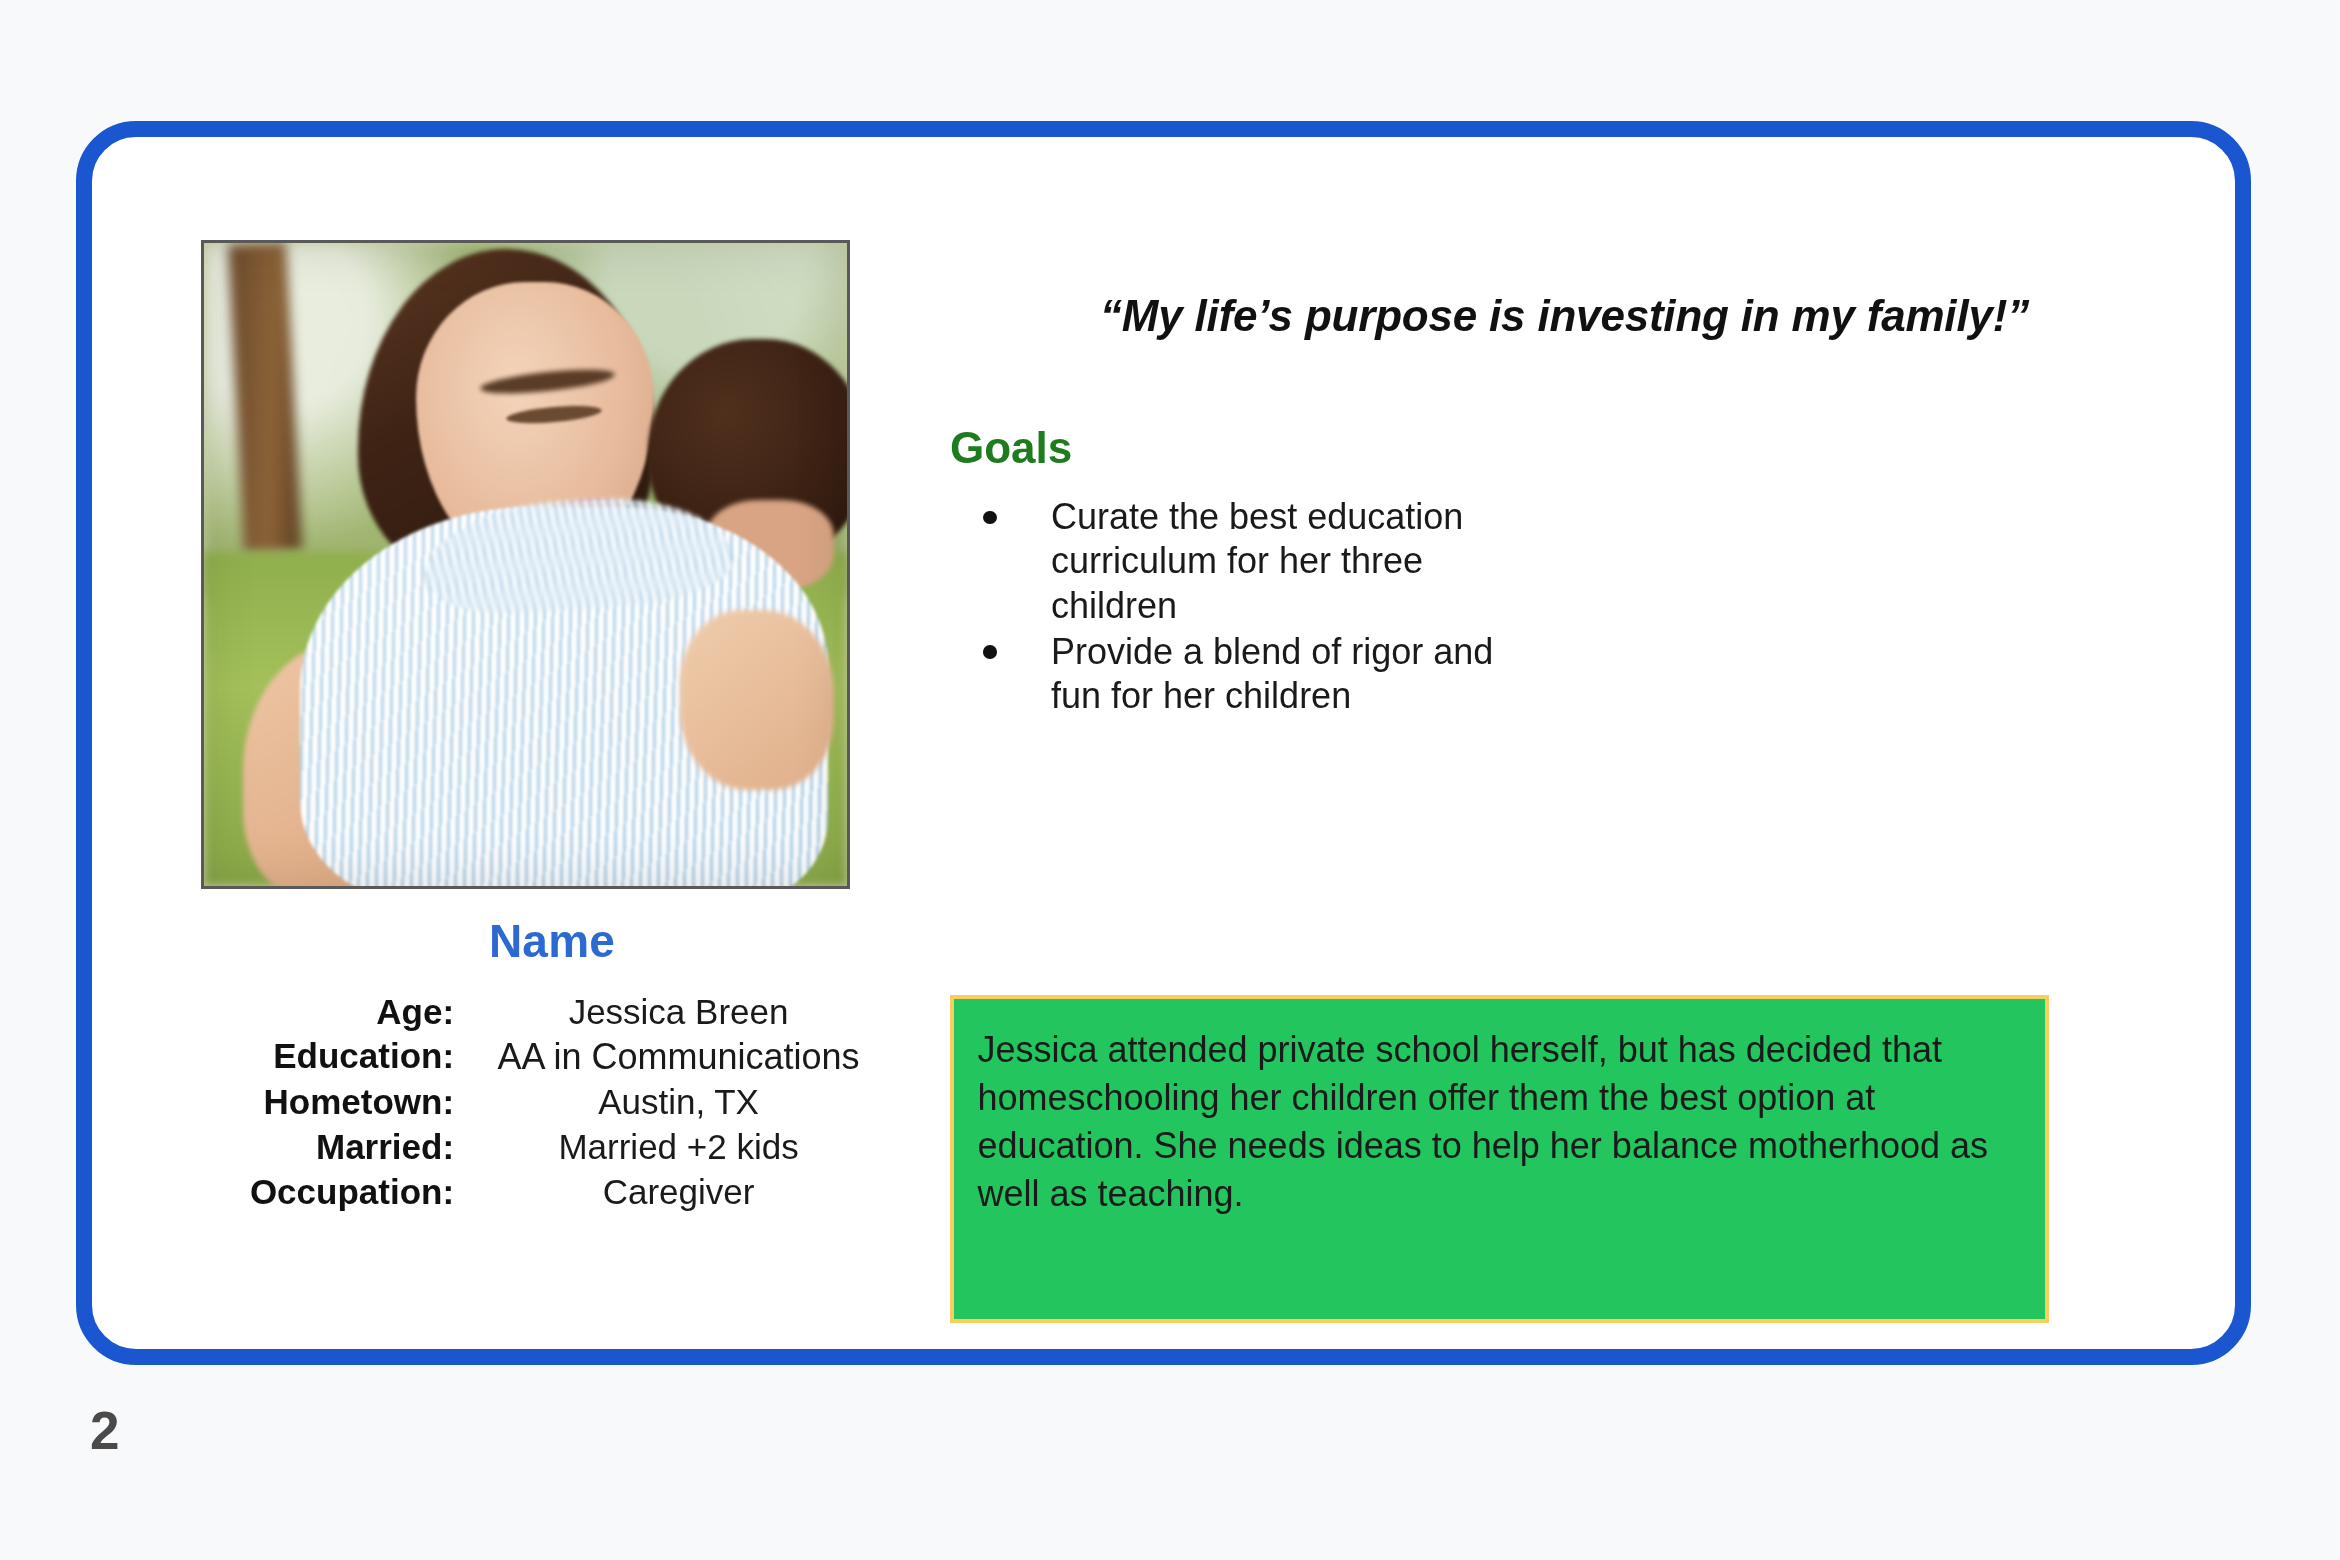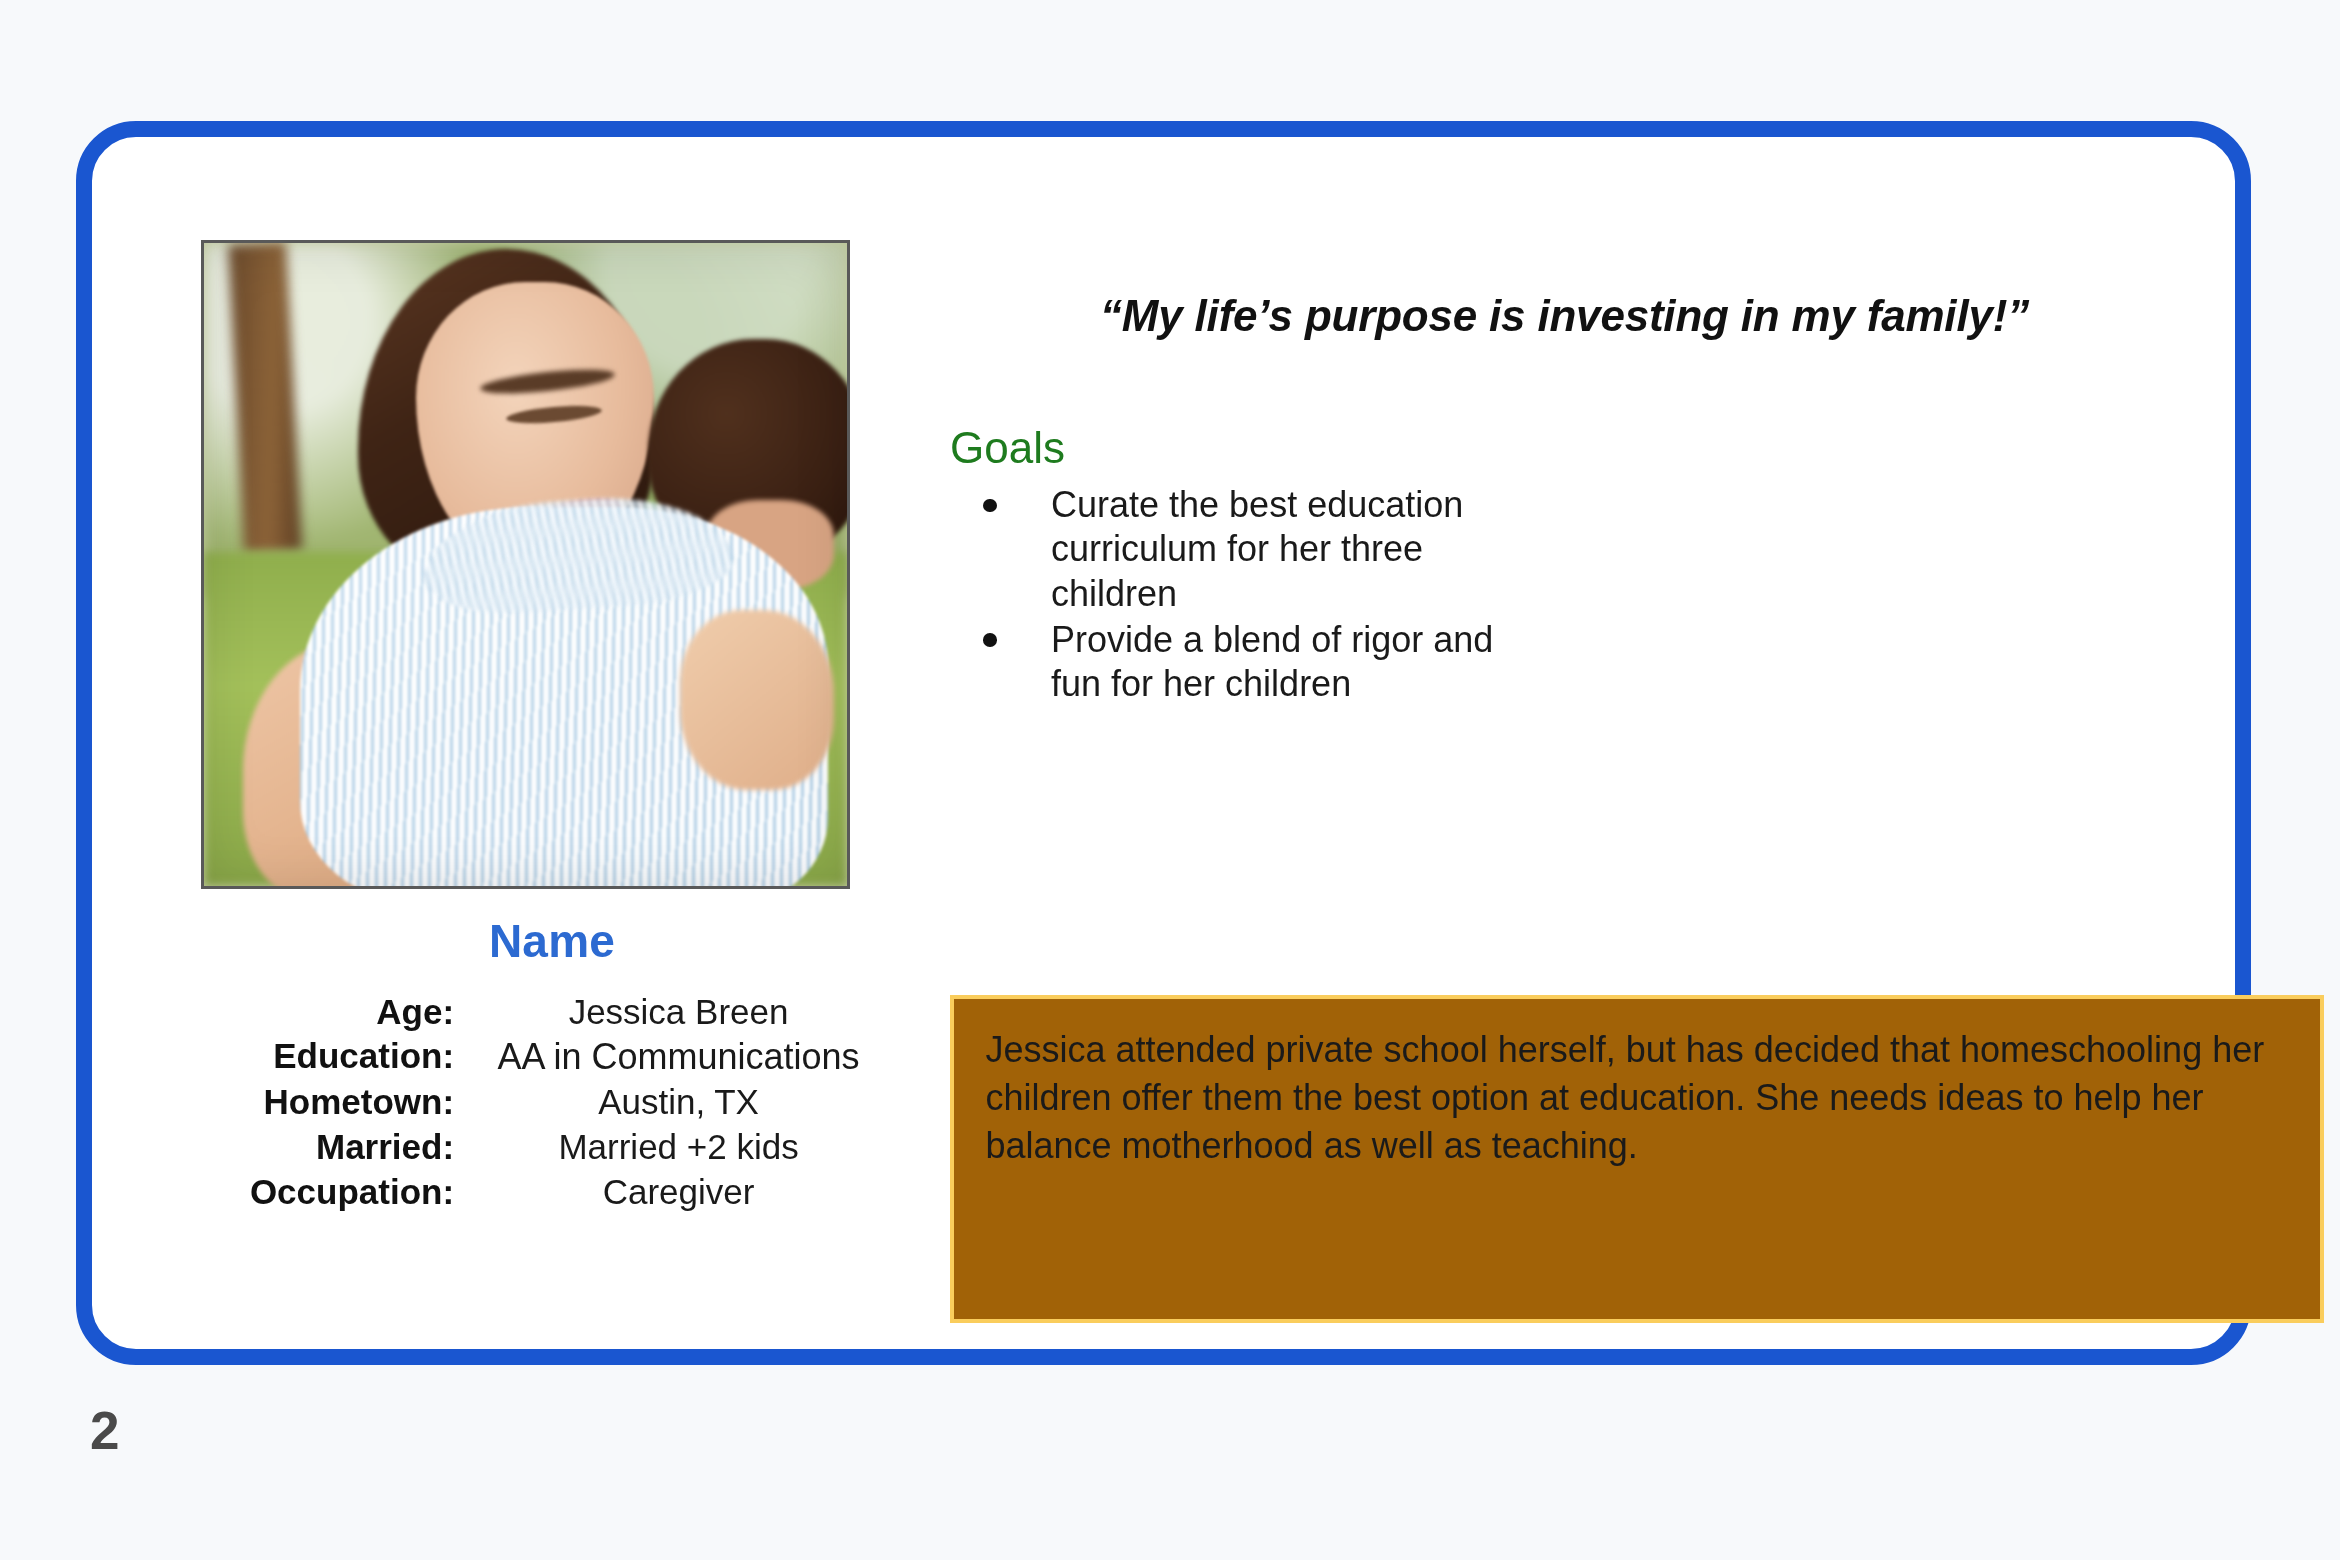--- a/index.html
+++ b/index.html
@@ -213,22 +213,22 @@
 
   .gf-row {
     display: flex;
     margin-top: 82px;
     gap: 55px;
   }
   .gf-block { width: 546px; }
 
   .gf-title {
     font-size: 44px;
-    font-weight: normal;
-    margin-bottom: 10px;
+    font-weight: bold;
+    margin-bottom: 22px;
   }
   .gf-title.goals { color: #1E7B1E; }
   .gf-title.frustrations { color: #C5302C; }
 
   .gf-list { list-style: none; margin: 0; padding: 0 0 0 33px; }
   .gf-item {
     position: relative;
     font-size: 36px;
     line-height: 1.23;
     color: #1a1a1a;
@@ -242,26 +242,25 @@
     width: 13.7px;
     height: 13.7px;
     background: #111111;
     border-radius: 50%;
   }
 
   .summary-box {
     position: absolute;
     left: 858px;
     top: 858px;
-    width: 1374px;
+    width: 1099px;
     height: 328px;
     box-sizing: border-box;
-    background: #a16207;
+    background: #22c55e;
     border: 4.9px solid #FACD5C;
-    padding-left: 8px;
   }
   .summary-text {
     padding: 27px 25px 0 23.4px;
     font-size: 36px;
     line-height: 1.33;
     color: #1a1a1a;
   }
 
   
   .page-number {

